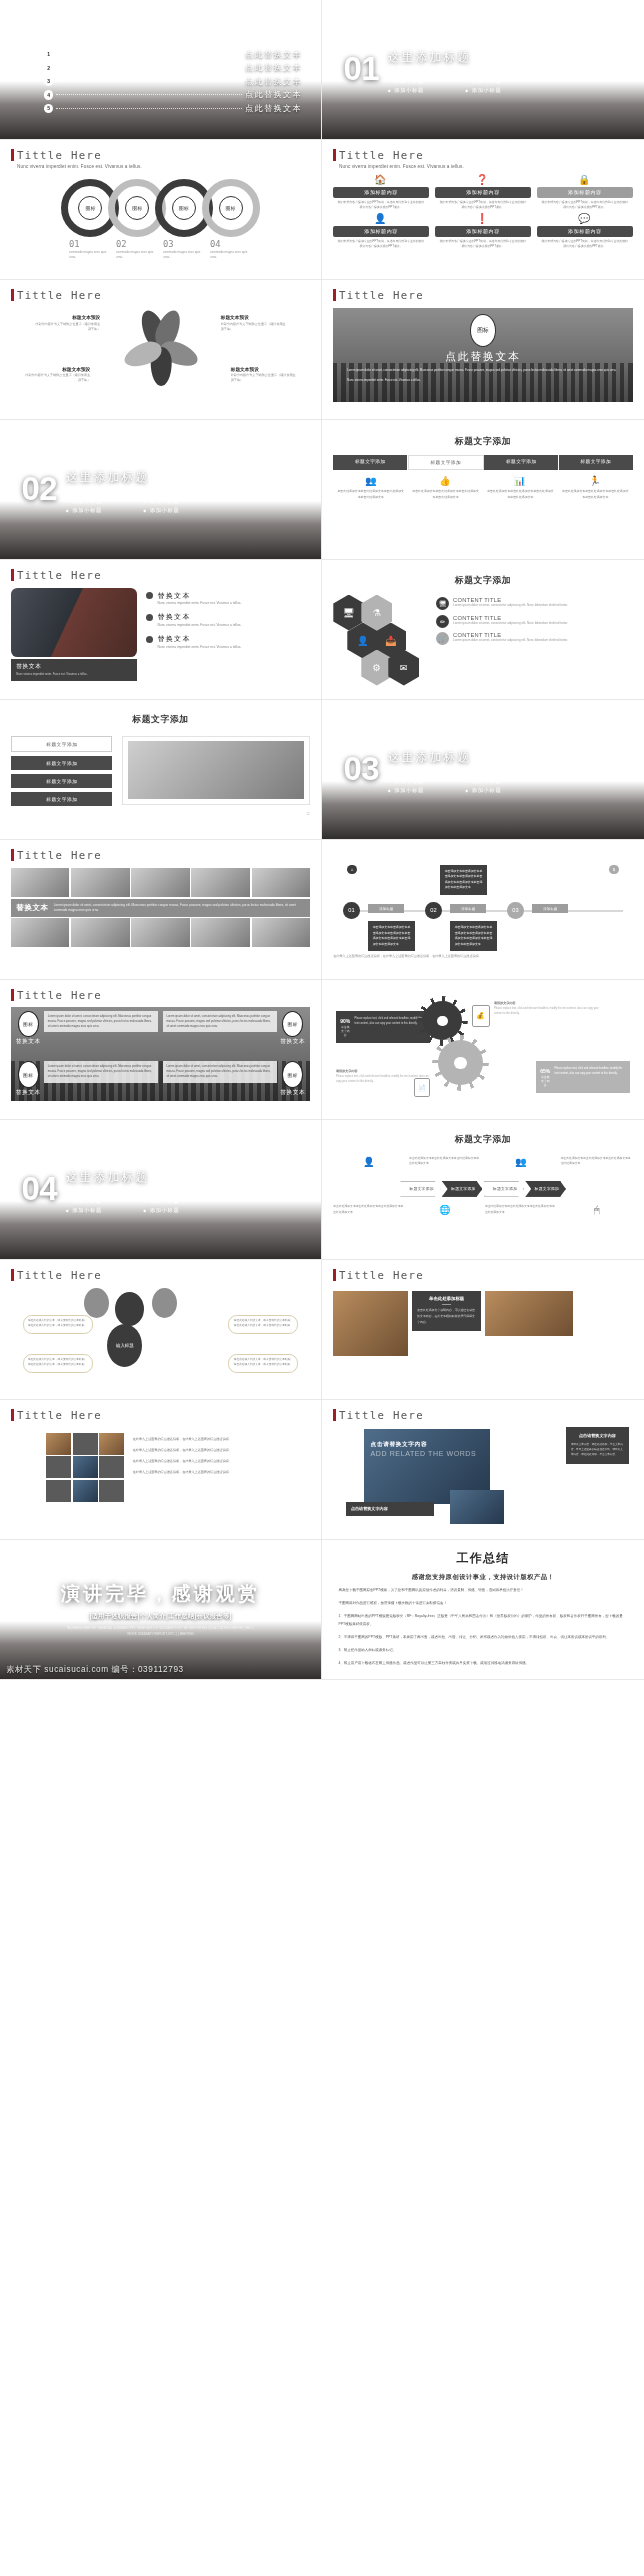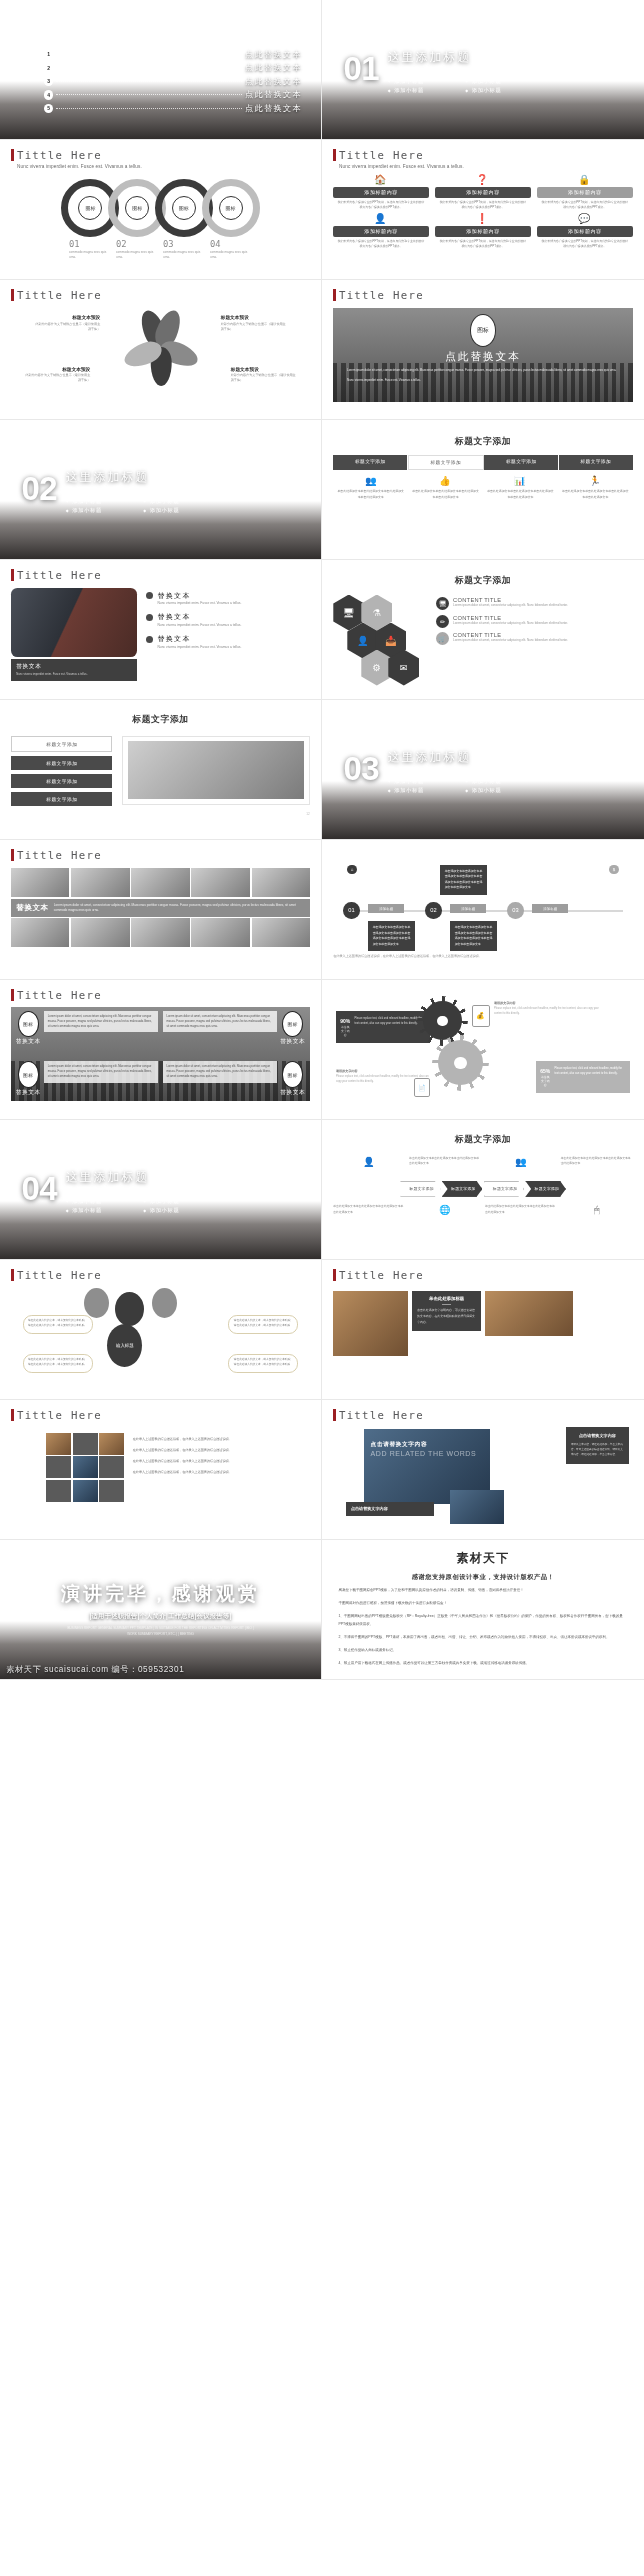--- a/index.html
+++ b/index.html
@@ -857,26 +857,26 @@
 
     <div class="slide street">
       <div class="thanks">
         <div style="text-align:center;width:100%;padding:0 10px;">
           <div class="thanks-t">演讲完毕，感谢观赏</div>
           <div style="font-size:6.3px;font-weight:bold;color:#fff;margin-top:5px;letter-spacing:0.3px;text-shadow:0 0.6px 3.1px rgba(0,0,0,.8)">|适用于述职报告|个人简介|工作总结|会议报告等|</div>
           <div style="font-size:3.1px;color:rgba(255,255,255,.72);margin-top:3.8px;line-height:2;">BUSINESS REPORT GENERAL SUMMARY PPT TEMPLATE  | IS SUITABLE FOR THE REPORTING ON ACTIVITIES  REPORT | BIO |</div>
           <div style="font-size:3.1px;color:rgba(255,255,255,.72);line-height:2;">WORK SUMMARY REPORT, ETC. | | MEETING</div>
         </div>
       </div>
-      <div class="wm">素材天下 sucaisucai.com  编号：059532301</div>
+      <div class="wm">素材天下 sucaisucai.com  编号：039112793</div>
     </div>
 
     <div class="slide">
       <div class="cp">
-        <div class="cp-t">素材天下</div>
+        <div class="cp-t">工作总结</div>
         <div class="cp-s">感谢您支持原创设计事业，支持设计版权产品！</div>
         <div class="cp-p">感谢您下载千图网原创PPT模板，为了您和千图网以及原创作者的利益，请勿复制、传播、销售，否则将承担法律责任！</div>
         <div class="cp-p">千图网将对作品进行维权，按照传播下载次数的十倍进行索取赔偿金！</div>
         <div class="cp-p">1、千图网网站出售的PPT模版是免版税类（RF：Royalty-free）正版受《中华人民共和国著作法》和《世界版权公约》的保护，作品的所有权、版权和著作权归千图网所有，您下载的是PPT模版素材使用权。</div>
         <div class="cp-p">2、不得将千图网的PPT模版、PPT素材，本身用于再出售，或者出租、出借、转让、分销、发布或者作为礼物供他人使用，不得转授权、出卖、转让本协议或本协议中的权利。</div>
         <div class="cp-p">3、禁止把作品纳入商标或服务标记。</div>
         <div class="cp-p">4、禁止用户用下载格式在网上传播作品。或者作品可以让第三方单独付费或共享免费下载。或通过转移电话服务系统传播。</div>
       </div>
     </div>
 

